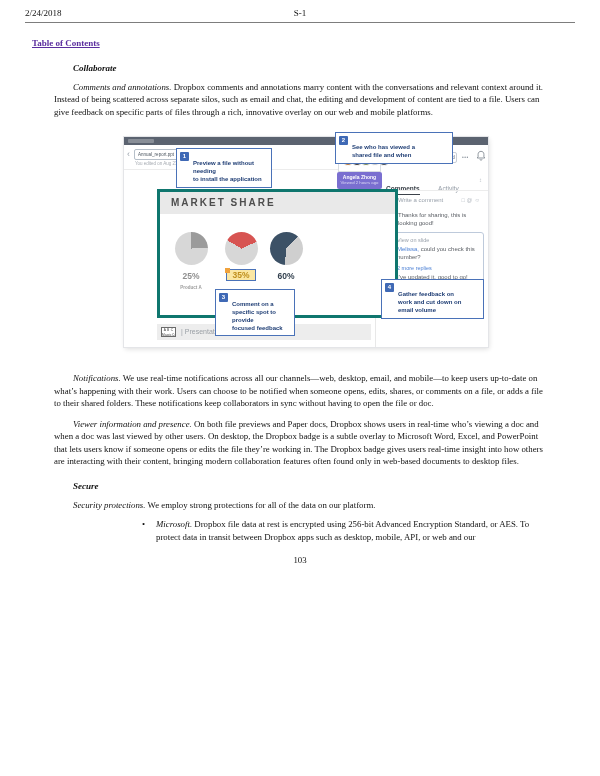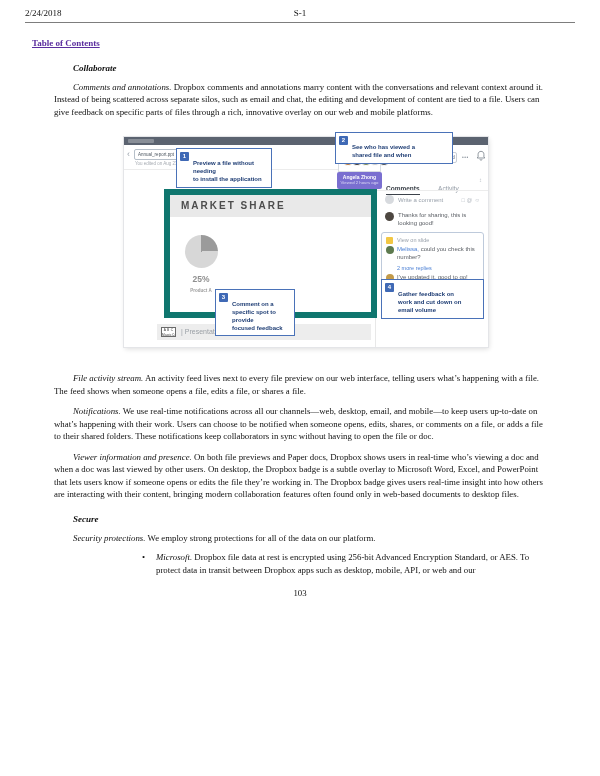--- a/index.html
+++ b/index.html
@@ -73,21 +73,21 @@
   .trow:first-child{margin-top:0;}
   .mark{position:absolute;left:0;top:0;width:7px;height:7px;background:#f2c744;border-radius:1px;}
   .ctx{display:block;margin-left:11px;font-size:5.5px;color:#9aa2ac;}
   .avxs{position:absolute;left:0;top:0;width:8px;height:8px;border-radius:50%;}
   .avxs.green{background:#5d7a4f;} .avxs.amber{background:#c29a4a;}
   .trow .ctext{margin-left:11px;}
   .mention{color:#4a7fd4;}
   .more-replies{margin:3px 0 0 11px;font-size:5.5px;color:#4a7fd4;}
 
   
-  .slide{position:absolute;left:33px;top:52px;width:213px;height:129px;background:#fff;border:6px solid #0f766e;box-sizing:border-box;margin-left:7px;}
+  .slide{position:absolute;left:33px;top:52px;width:241px;height:129px;background:#fff;border:3px solid #0f766e;box-sizing:border-box;}
   .slide-band{position:absolute;left:0;top:0;right:0;height:22px;background:#e9e9e9;}
   .slide-title{position:absolute;left:11px;top:5px;font-size:10px;font-weight:bold;letter-spacing:2px;color:#4d4d4d;}
   .pie-group{position:absolute;top:40px;width:34px;text-align:center;}
   .pie{width:33px;height:33px;border-radius:50%;margin:0 auto;}
   .pct{margin-top:6px;font-size:8.5px;font-weight:bold;}
   .pct.hl{position:relative;background:#fbe7a3;border:1px solid #4a72b8;margin:4px 2px 0;padding:0;}
   .pct.hl::after{content:"";position:absolute;left:-2px;top:-2px;width:5px;height:5px;background:#f0a23c;}
   .prod{margin-top:4px;font-size:4.5px;font-weight:bold;color:#9b9b9b;min-height:6px;}
 
   .strip{position:absolute;left:33px;top:187px;width:214px;height:16px;background:#ededed;}
@@ -207,40 +207,49 @@
 
       <div class="slide">
         <div class="slide-band">
           <span class="slide-title">MARKET SHARE</span>
         </div>
         <div class="pie-group" style="left:14px">
           <div class="pie" style="background: conic-gradient(rgb(155, 155, 155) 0deg, rgb(155, 155, 155) 25%, rgb(215, 215, 215) 25%, rgb(215, 215, 215) 100%);"></div>
           <div class="pct" style="color: rgb(143, 143, 143);">25%</div>
           <div class="prod">Product A</div>
         </div>
+        <div class="pie-group" style="left:64px">
+          <div class="pie" style="background: conic-gradient(from 300deg, rgb(215, 84, 82) 0deg, rgb(215, 84, 82) 35%, rgb(215, 215, 215) 35%, rgb(215, 215, 215) 100%);"></div>
+          <div class="pct hl" style="color: rgb(191, 143, 30);">35%</div>
+          <div class="prod"></div>
+        </div>
+        <div class="pie-group" style="left:109px">
+          <div class="pie" style="background: conic-gradient(from 187deg, rgb(60, 81, 102) 0deg, rgb(60, 81, 102) 60%, rgb(207, 207, 207) 60%, rgb(207, 207, 207) 100%);"></div>
+          <div class="pct" style="color: rgb(51, 65, 79);">60%</div>
+          <div class="prod"></div>
+        </div>
       </div>
 
       <div class="co co3">
         <span class="badge">3</span><span>Comment on a
 specific spot to provide
 focused feedback</span>
       </div>
 
       <div class="strip">
         <span class="logo">
             <span>A B C</span>
             <span>MagicCo</span>
           </span>
         <span class="ptext">| Presentation</span>
       </div>
     </div>
   </div>
   
 
-  <p class="body"><i class="lead">File activity stream.</i> <span>An activity feed lives next to every file preview on our web interface, telling users what’s happening with a file. The feed shows when someone opens a file, edits a file, or shares a file.</span></p>
 
   <p class="body"><i class="lead">Notifications.</i> <span>We use real-time notifications across all our channels—web, desktop, email, and mobile—to keep users up-to-date on what’s happening with their work. Users can choose to be notified when someone opens, edits, shares, or comments on a file, or adds a file to their shared folders. These notifications keep collaborators in sync without having to open the file or doc.</span></p>
 
   <p class="body"><i class="lead">Viewer information and presence.</i> <span>On both file previews and Paper docs, Dropbox shows users in real-time who’s viewing a doc and when a doc was last viewed by other users. On desktop, the Dropbox badge is a subtle overlay to Microsoft Word, Excel, and PowerPoint that lets users know if someone opens or edits the file they’re working in. The Dropbox badge gives users real-time insight into how others are interacting with their content, bringing modern collaboration features often found only in web-based documents to desktop files.</span></p>
 
   <div class="sect">Secure</div>
 
   <p class="body" style="text-indent:19px"><i class="lead">Security protections.</i> <span>We employ strong protections for all of the data on our platform.</span></p>
 
   <div class="bullet">

